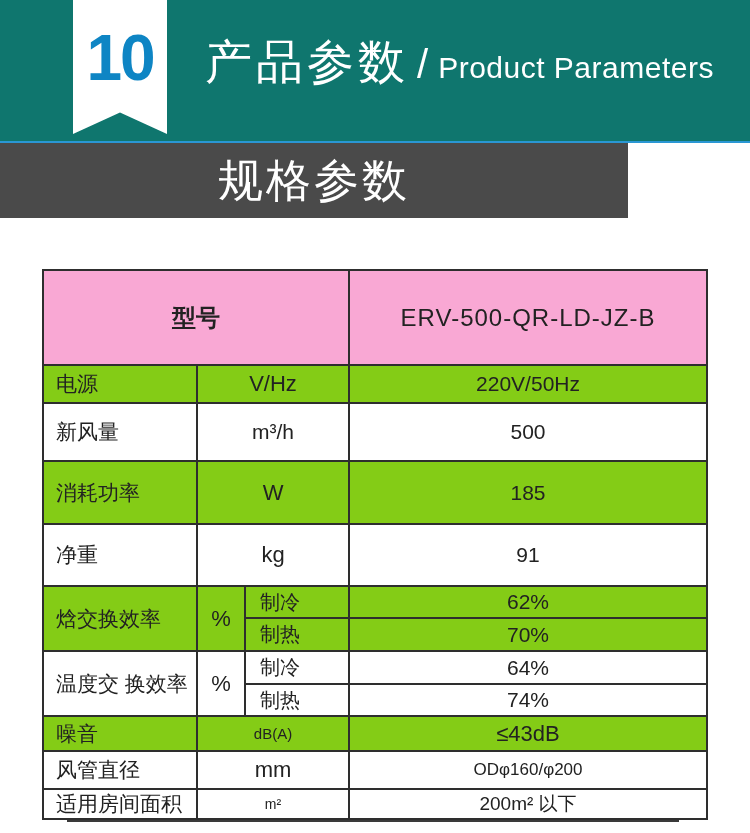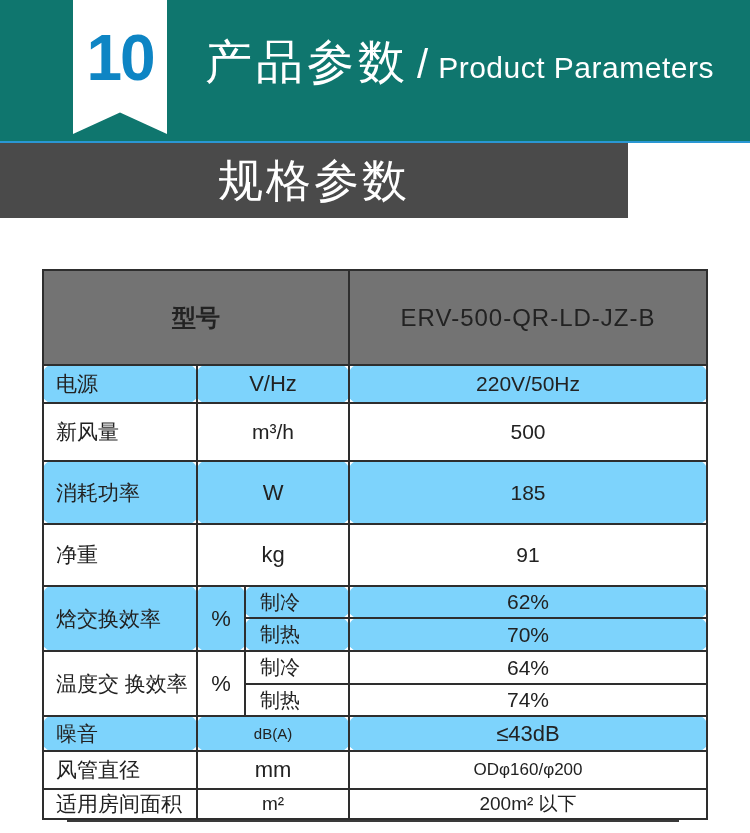--- a/index.html
+++ b/index.html
@@ -40,30 +40,30 @@
   
   .spec-table{
     position:absolute;top:269px;left:42px;
     border-collapse:collapse;table-layout:fixed;width:664px;
     color:#222222;
   }
   .spec-table td{
     border:2px solid #2e2e2e;text-align:center;vertical-align:middle;
     padding:0;overflow:hidden;
   }
-  .row-stripe td{background:#7dd3fc;border-radius:9px;}
+  .row-stripe td{background:#84cc16;}
   .row-white td{background:#ffffff;}
-  .header-row td{background:#737373;}
+  .header-row td{background:#f9a8d4;}
   .cell-label{text-align:left !important;padding-left:12px !important;font-size:21px;}
   .cell-mode{text-align:left !important;padding-left:14px !important;font-size:20px;}
   .fs-model-label{font-size:24px;font-weight:bold;}
   .fs-model-value{font-size:24px;letter-spacing:1px;}
   .fs-unit{font-size:22px;margin-left:28px;}
   .fs-unit-sm{font-size:15px;}
-  .fs-unit-m2{font-size:19px;}
+  .fs-unit-m2{font-size:14px;}
   .fs-unit-m3{font-size:21px;}
   .fs-value{font-size:21px;}
   .fs-value-md{font-size:22px;}
   .fs-value-sm{font-size:17px;}
   .fs-value-m2{font-size:19px;}
   
   .footer-line{
     position:absolute;top:820px;left:67px;width:612px;height:2px;background:#3a3a3a;
   }
 </style>

